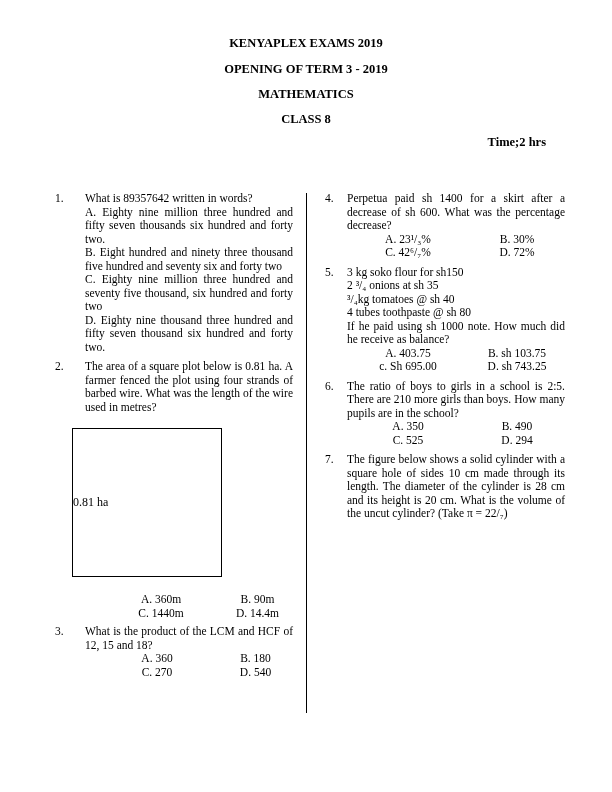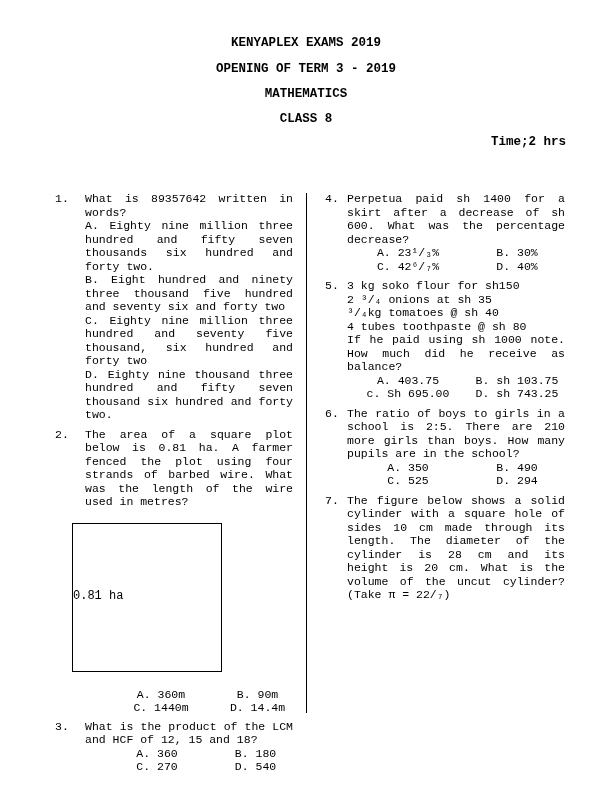--- a/index.html
+++ b/index.html
@@ -6,42 +6,42 @@
     margin: 0;
     padding: 0;
     background: #ffffff;
   }
   .page {
     position: relative;
     width: 612px;
     height: 792px;
     background: #ffffff;
     color: #000000;
-    font-family: Liberation Mono, monospace;
+    font-family: Liberation Serif, serif;
     font-size: 11.5px;
     line-height: 13.5px;
     overflow: hidden;
   }
   
   .header-line {
     position: absolute;
     left: 0;
     width: 100%;
     text-align: center;
     font-weight: bold;
     font-size: 12.5px;
   }
   .h1 { top: 37px; }
   .h2 { top: 63px; }
   .h3 { top: 88px; }
   .h4 { top: 113px; }
   .time-label {
     position: absolute;
     top: 136px;
-    right: 46px;
+    right: 66px;
     font-weight: bold;
     font-size: 12.5px;
   }
   
   .col {
     position: absolute;
     top: 192px;
   }
   .col-left {
     left: 55px;
@@ -175,21 +175,21 @@
   <div class="col col-right">
 
     <div class="q">
       <div class="qnum">4.</div>
       <div class="qbody">
         <p>Perpetua paid sh 1400 for a skirt after a decrease of sh 600. What was the percentage decrease?</p>
         <div class="opts">
           <span>A. 23¹/₃%</span>
           <span>B. 30%</span>
           <span>C. 42⁶/₇%</span>
-          <span>D. 40%</span>
+          <span>D. 72%</span>
         </div>
       </div>
     </div>
 
     <div class="q">
       <div class="qnum">5.</div>
       <div class="qbody">
         <p class="plain">3 kg soko flour for sh150</p>
         <p class="plain">2 ³/₄ onions at sh 35</p>
         <p class="plain item-sup">³/₄kg tomatoes @ sh 40</p>

